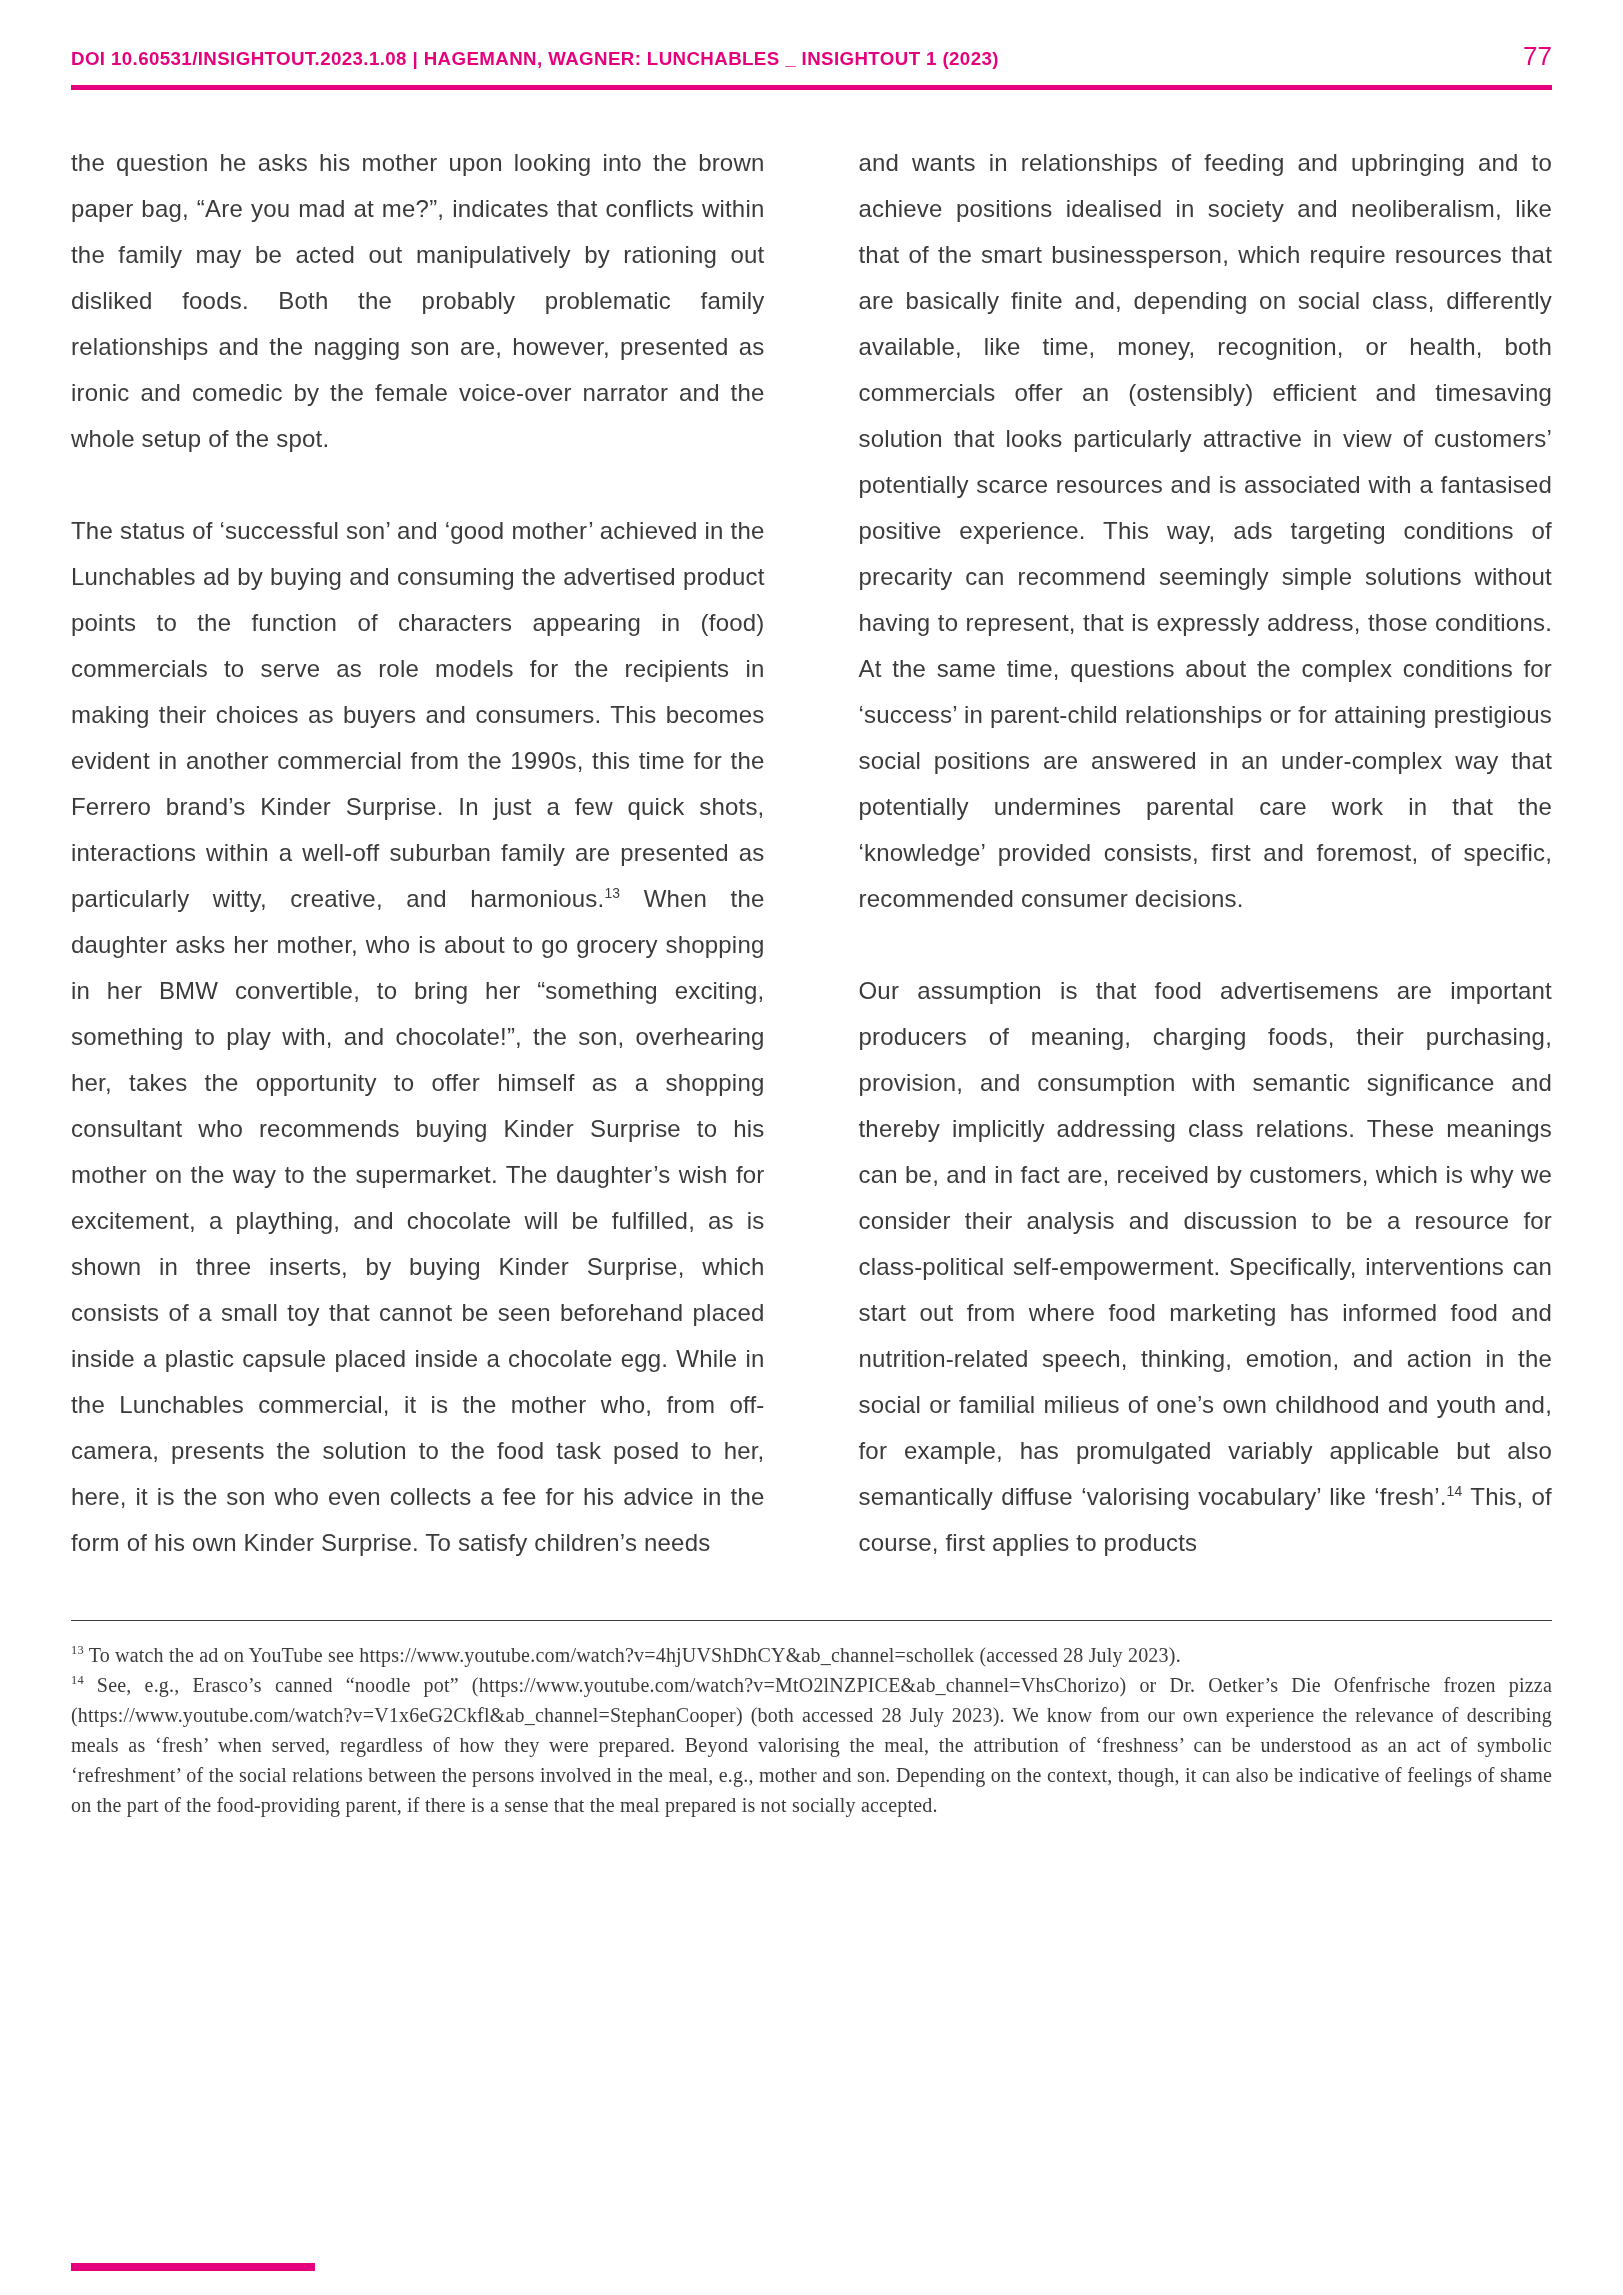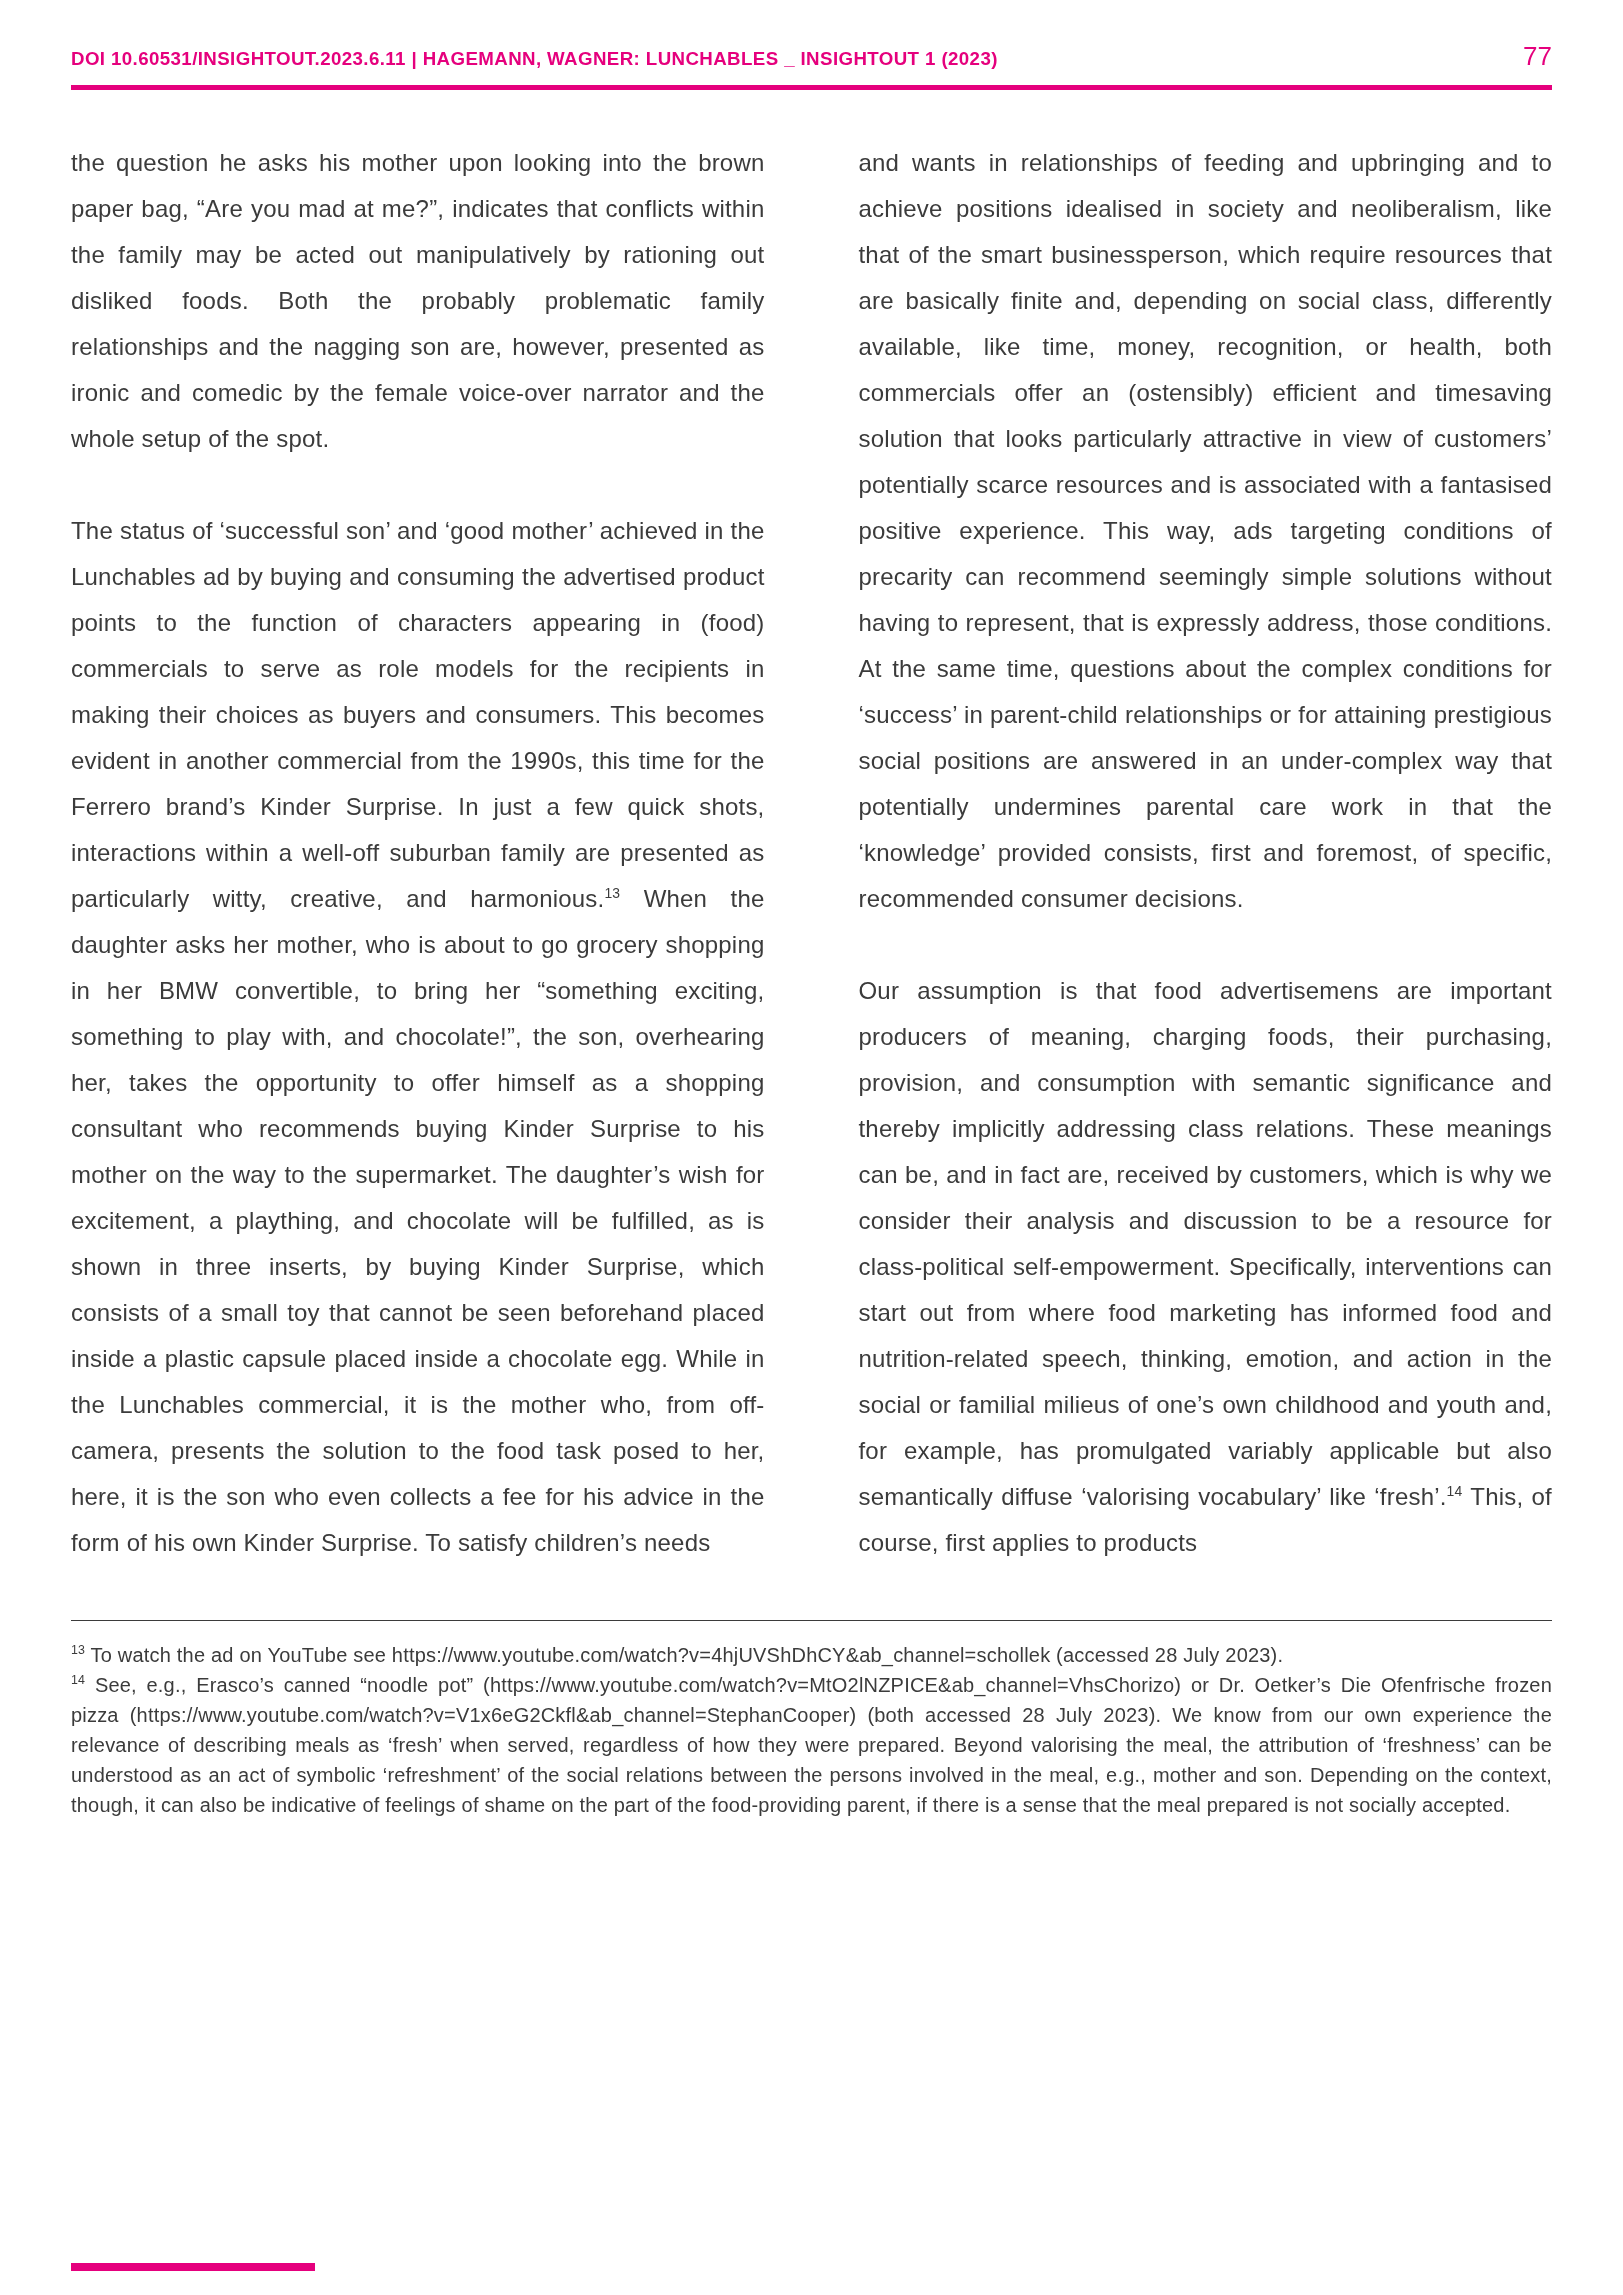--- a/index.html
+++ b/index.html
@@ -73,20 +73,21 @@
   }
   
   .footnotes {
     margin-top: 54px;
     border-top: 1.6px solid #3b3b3b;
     padding-top: 19.5px;
     font-size: 20px;
     line-height: 30px;
     text-align: justify;
     letter-spacing: 0.2px;
+    font-family: Liberation Serif, serif;
   }
   .footnotes p {
     margin: 0;
   }
   sup.fn-mark {
     font-size: 0.62em;
     line-height: 0;
     vertical-align: super;
   }
   
@@ -98,21 +99,21 @@
     height: 8px;
     background: var(--accent);
   }
 </style>
 </head>
 <body>
 
 <div class="page">
 
   <div class="header">
-    <div class="doi-line">DOI 10.60531/INSIGHTOUT.2023.6.11 | HAGEMANN, WAGNER: LUNCHABLES _ INSIGHTOUT 1 (2023)</div>
+    <div class="doi-line">DOI 10.60531/INSIGHTOUT.2023.1.08 | HAGEMANN, WAGNER: LUNCHABLES _ INSIGHTOUT 1 (2023)</div>
     <div class="page-number">77</div>
   </div>
 
   <div class="header-rule"></div>
 
   <div class="columns">
 
     <div class="col">
       <p>
         <span>the question he asks his mother upon looking into the brown paper bag, “Are you mad at me?”, indicates that conflicts within the family may be acted out manipulatively by rationing out disliked foods. Both the probably problematic family relationships and the nagging son are, however, presented as ironic and comedic by the female voice-over narrator and the whole setup of the spot.</span>

